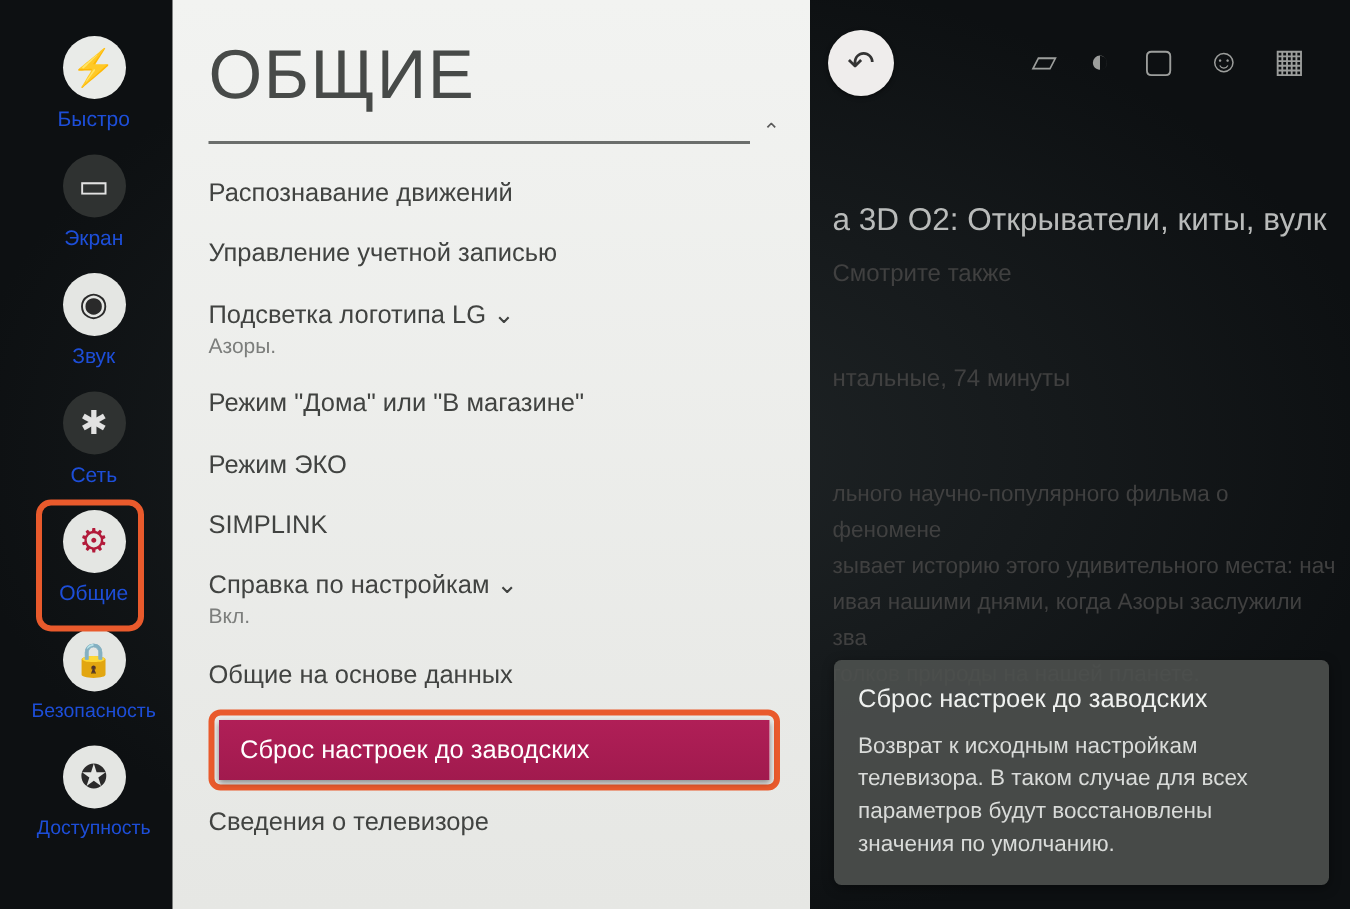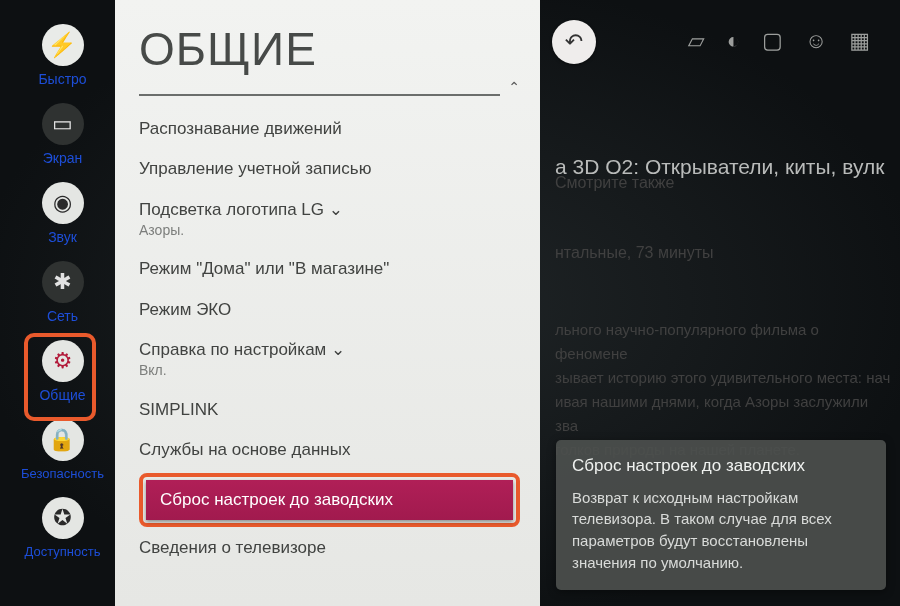--- a/index.html
+++ b/index.html
@@ -146,21 +146,20 @@
   width:340px;
 }
 .bg-headline{
   position:absolute;
   left:555px; top:135px;
   color:#b9bbba;
   font-size:21px;
   width:340px;
   white-space:nowrap;
   overflow:hidden;
-  margin-top:20px;
 }
 .tooltip{
   position:absolute;
   left:556px; top:440px;
   width:330px;
   background:rgba(76,79,77,0.92);
   border-radius:5px;
   padding:14px 16px 16px 16px;
   color:#d9dbd9;
   font-size:15px;
@@ -214,26 +213,26 @@
     </div>
 
   <div class="menu-item">Распознавание движений</div>
   <div class="menu-item">Управление учетной записью</div>
   <div class="menu-item">
     <span>Подсветка логотипа LG ⌄</span>
     <div class="menu-sub">Азоры.</div>
   </div>
   <div class="menu-item">Режим "Дома" или "В магазине"</div>
   <div class="menu-item">Режим ЭКО</div>
+  <div class="menu-item">SIMPLINK</div>
   <div class="menu-item">
     <span>Справка по настройкам ⌄</span>
     <div class="menu-sub">Вкл.</div>
   </div>
-  <div class="menu-item">SIMPLINK</div>
-  <div class="menu-item">Службы на основе данных</div>
+  <div class="menu-item">Общие на основе данных</div>
 
   <div class="highlighted">
     <div class="highlighted-outline">
       <div class="highlighted-inner">Сброс настроек до заводских</div>
     </div>
   </div>
 
   <div class="menu-item" style="padding-top:4px;">Сведения о телевизоре</div>
 </div>
 
@@ -244,21 +243,21 @@
 <div class="topbar-icons">
   <span>▱</span>
   <span>◐</span>
   <span>▢</span>
   <span>☺</span>
   <span>▦</span>
 </div>
 
 <div class="bg-headline">а 3D O2: Открыватели, киты, вулк</div>
 <div class="bg-text" style="top:170px;">Смотрите также</div>
-<div class="bg-text" style="top:240px;">нтальные, 73 минуты</div>
+<div class="bg-text" style="top:240px;">нтальные, 74 минуты</div>
 <div class="bg-text" style="top:318px;white-space:pre-line;font-size:15px;">льного научно-популярного фильма о феномене
 зывает историю этого удивительного места: нач
 ивая нашими днями, когда Азоры заслужили зва
 голков природы на нашей планете.</div>
 
 <div class="tooltip">
   <div class="tooltip-title">Сброс настроек до заводских</div>
   <div>Возврат к исходным настройкам телевизора. В таком случае для всех параметров будут восстановлены значения по умолчанию.</div>
 </div>
 

